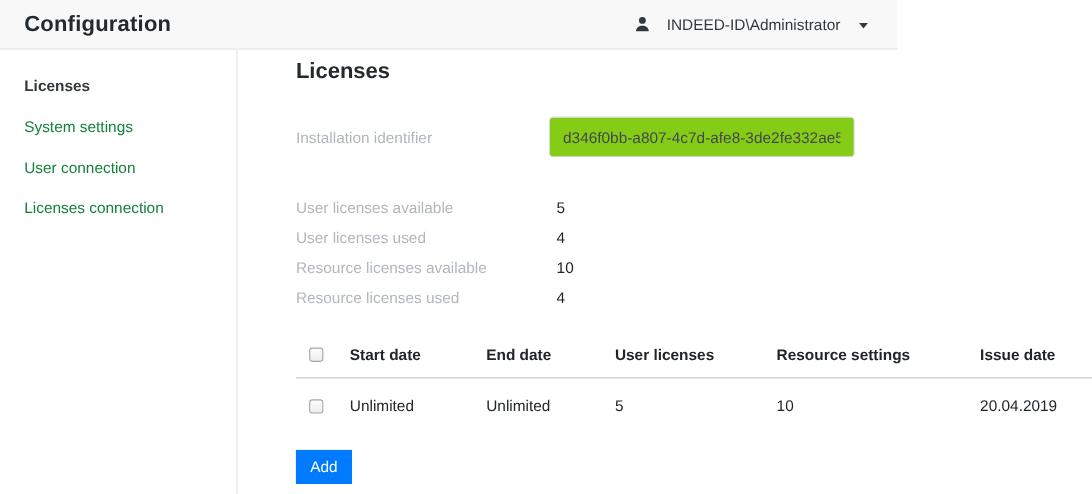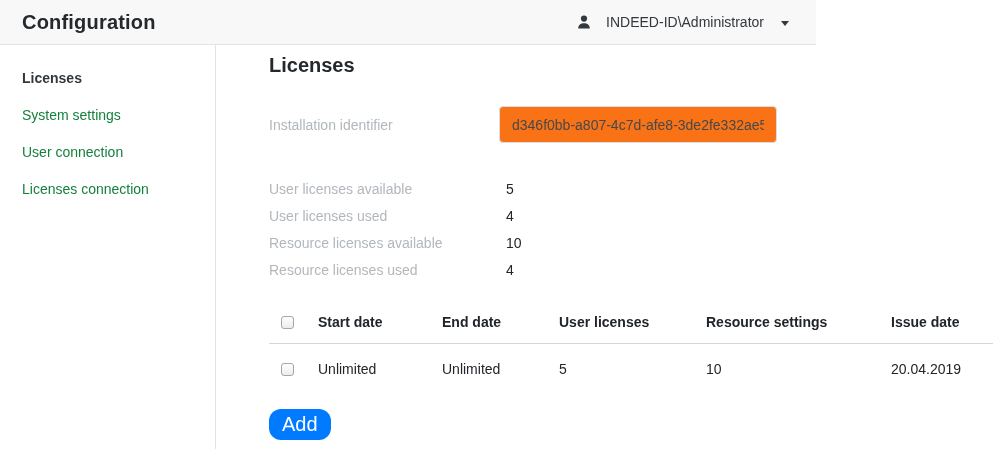--- a/index.html
+++ b/index.html
@@ -88,21 +88,21 @@
   }
   .form-label {
     width: 230px;
     flex: 0 0 230px;
     font-size: 14px;
     color: #b2b7bc;
   }
   .id-field {
     width: 278px;
     height: 37px;
-    background: #f97316;
+    background: #84cc16;
     border: 1px solid #dadde0;
     border-radius: 4px;
     padding: 0 12px;
     font-family: "Liberation Sans", "DejaVu Sans", sans-serif;
     font-size: 14px;
     color: #43494e;
     outline: none;
   }
 
   
@@ -157,24 +157,24 @@
     cursor: pointer;
   }
 
   
   .add-btn {
     margin-top: 13px;
     display: inline-block;
     background: #007bff;
     color: #ffffff;
     border: none;
-    border-radius: 12px;
+    border-radius: 0;
     padding: 7px 13px;
     font-family: "Liberation Sans", "DejaVu Sans", sans-serif;
-    font-size: 20px;
+    font-size: 14px;
     line-height: 17px;
     cursor: pointer;
   }
 </style>
 </head>
 <body>
 
 <div class="app">
 
   <div class="topbar">

